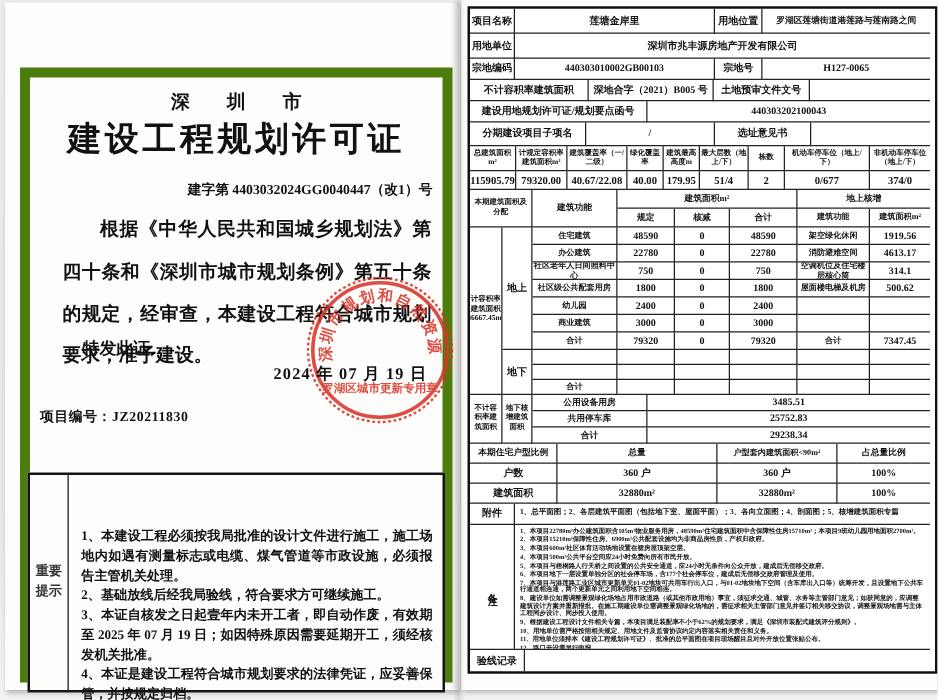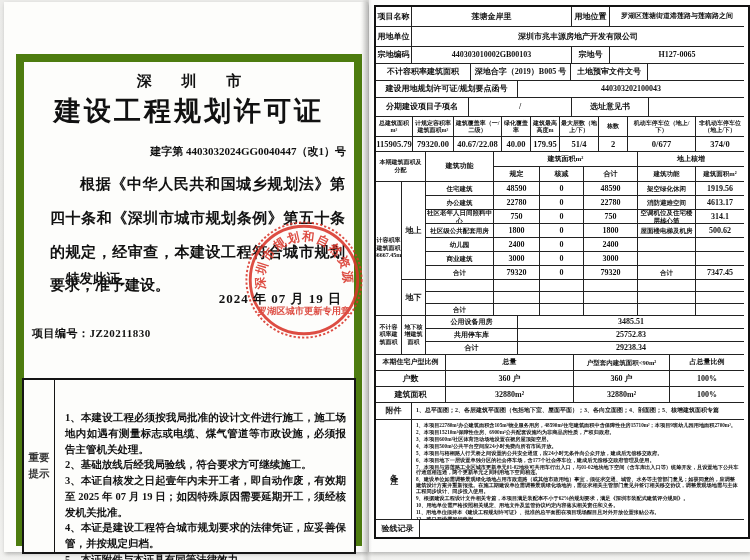--- a/index.html
+++ b/index.html
@@ -28,21 +28,21 @@
     font-size:15px;font-weight:600;line-height:2.25;text-align:justify;text-indent:2em;}
   .cert-issue{position:absolute;top:208px;left:42px;font-size:13.5px;font-weight:600;}
   .cert-date{position:absolute;top:228px;right:12px;font-size:13px;font-weight:600;letter-spacing:1px;z-index:3;}
   .proj-row{position:absolute;top:264px;left:8px;font-size:11px;font-weight:600;letter-spacing:.5px;}
   .proj-row .no{}
   .stamp{position:absolute;top:154px;left:216px;width:128px;height:128px;z-index:2;opacity:.88;}
   .notice{position:absolute;left:-2px;right:-2px;top:316px;height:172px;
     border:2px solid #151515;display:flex;background:#fdfdfb;}
   .notice-label{width:30px;border-right:1.5px solid #151515;display:flex;align-items:center;justify-content:center;}
   .notice-label span{width:22px;font-size:10.5px;font-weight:700;color:#333;line-height:1.5;text-align:center;}
-  .notice-body{flex:1;padding:30px 8px 6px 10px;}
+  .notice-body{flex:1;padding:42px 8px 6px 10px;}
   .notice-line{font-size:10.5px;font-weight:600;line-height:1.5;text-align:justify;}
   
   .sheet-right{
     position:absolute;left:369px;top:0;width:381px;height:552px;
     background:#fdfdfc;box-shadow:1px 2px 4px rgba(0,0,0,.25);
   }
   .tbl{position:absolute;left:5px;top:5px;width:372px;border:2px solid #111;background:#fff;}
   .r{display:flex;}
   .c{box-sizing:border-box;border-right:1px solid #222;border-bottom:1px solid #222;
      display:flex;align-items:center;justify-content:center;text-align:center;
@@ -130,21 +130,21 @@
 
     <div class="r">
       <div class="c lab h17" style="width:36px">宗地编码</div>
       <div class="c val h17" style="width:160px">440303010002GB00103</div>
       <div class="c lab h17" style="width:38px">宗地号</div>
       <div class="c val h17 last" style="width:134px">H127-0065</div>
     </div>
 
     <div class="r">
       <div class="c lab h17" style="width:95px">不计容积率建筑面积</div>
-      <div class="c val h17" style="width:100px">深地合字（2019）B005 号</div>
+      <div class="c val h17" style="width:100px">深地合字（2021）B005 号</div>
       <div class="c lab h17" style="width:77px">土地预审文件文号</div>
       <div class="c val h17 last" style="width:96px"></div>
     </div>
 
     <div class="r">
       <div class="c lab h17" style="width:142px">建设用地规划许可证/规划要点函号</div>
       <div class="c val h17 last" style="width:226px">440303202100043</div>
     </div>
 
     <div class="r">

